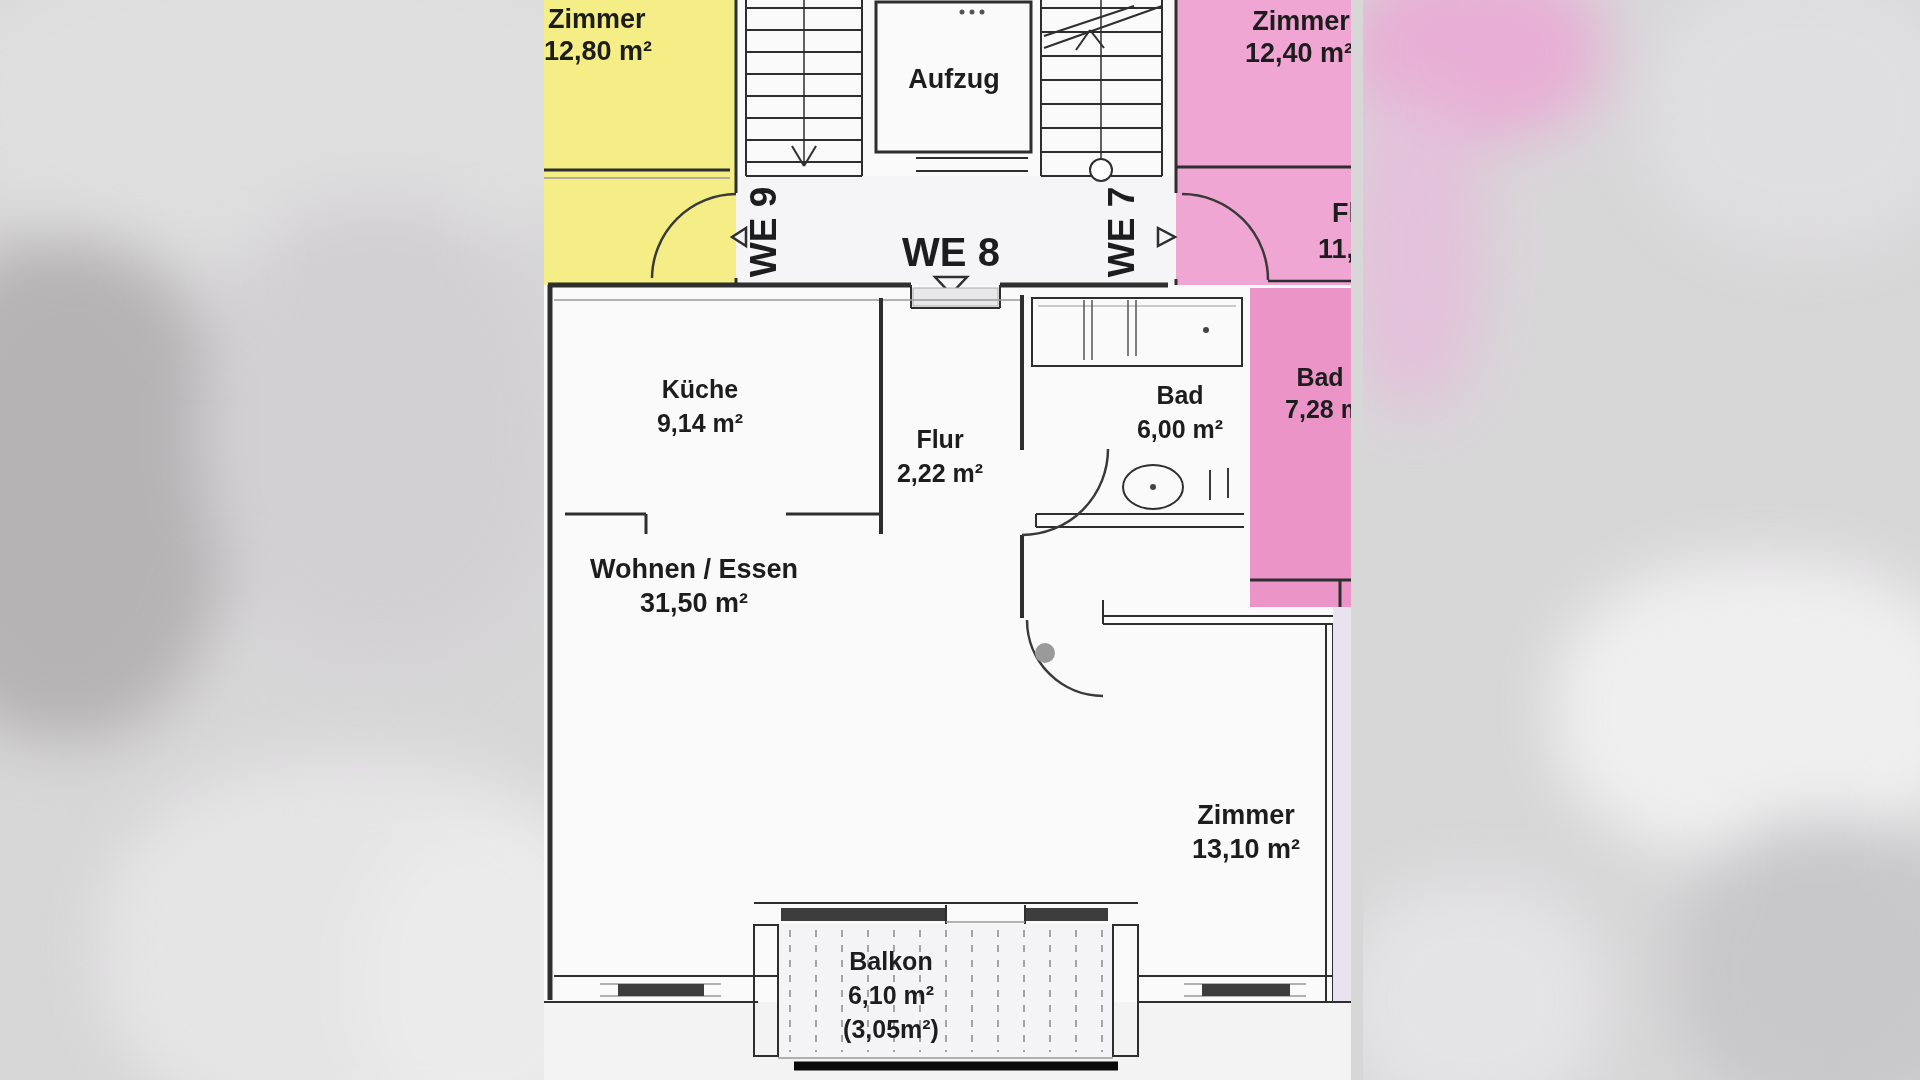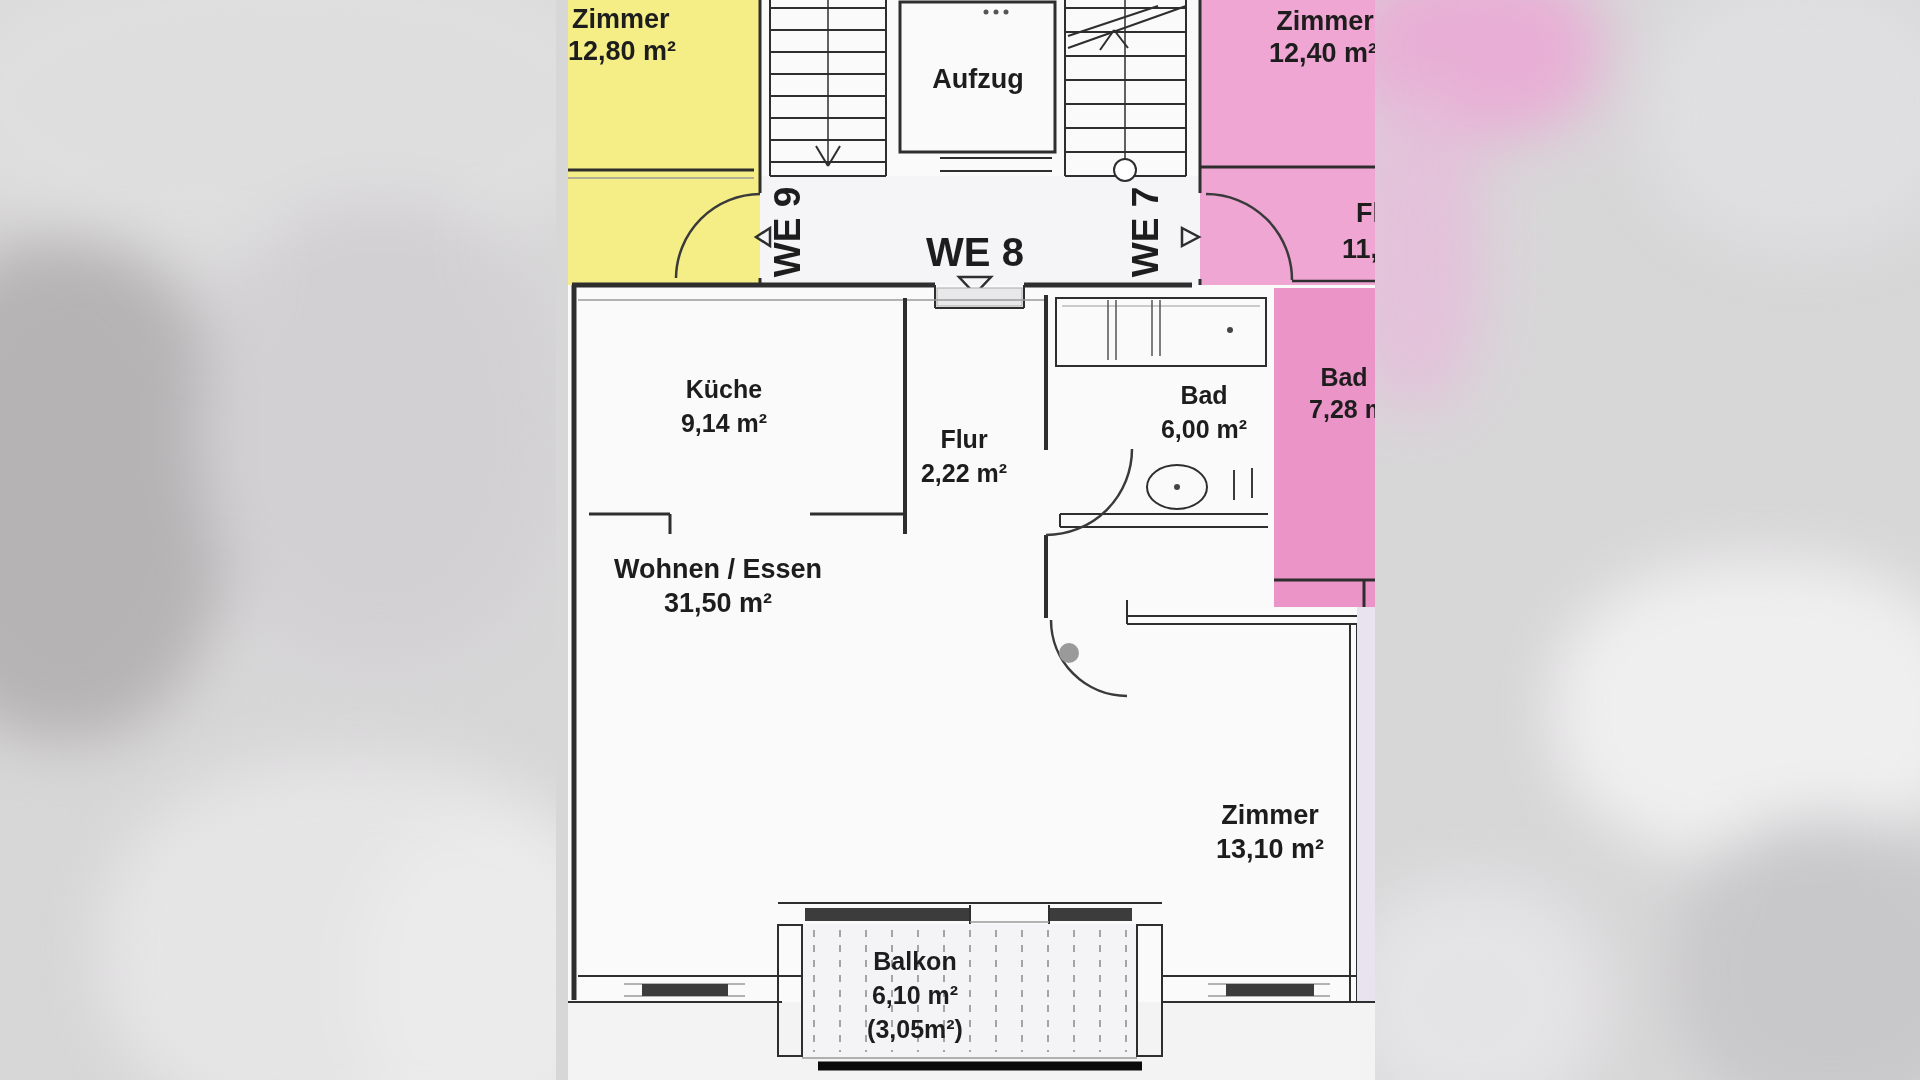--- a/index.html
+++ b/index.html
@@ -3,21 +3,21 @@
 <meta charset="utf-8">
 <style>
   html,body{margin:0;padding:0;background:#d8d7d8;}
   #stage{position:relative;width:1920px;height:1080px;overflow:hidden;
          font-family:"Liberation Sans",sans-serif;}
   .band{position:absolute;top:0;height:1080px;overflow:hidden;}
   .band-inner{position:absolute;inset:-60px;filter:blur(30px);}
   .blob{position:absolute;border-radius:45%;}
   #band-left{left:0;width:556px;}
   #band-right{left:1363px;width:557px;}
-  #plan-wrap{position:absolute;left:568px;top:0;width:807px;height:784px;}
+  #plan-wrap{position:absolute;left:544px;top:0;width:807px;height:784px;}
   svg{display:block;}
   .lbl{font-family:"Liberation Sans",sans-serif;font-weight:700;fill:#1d1d1d;}
   .s25{font-size:25px;}
   .s27{font-size:27px;}
   .s37{font-size:37px;}
   .s40{font-size:40px;}
   .wall{stroke:#2e2e2e;fill:none;}
   .thin{stroke:#9a9a9a;fill:none;}
   .arc{stroke:#3a3a3a;fill:none;stroke-width:2.5;}
 </style>

